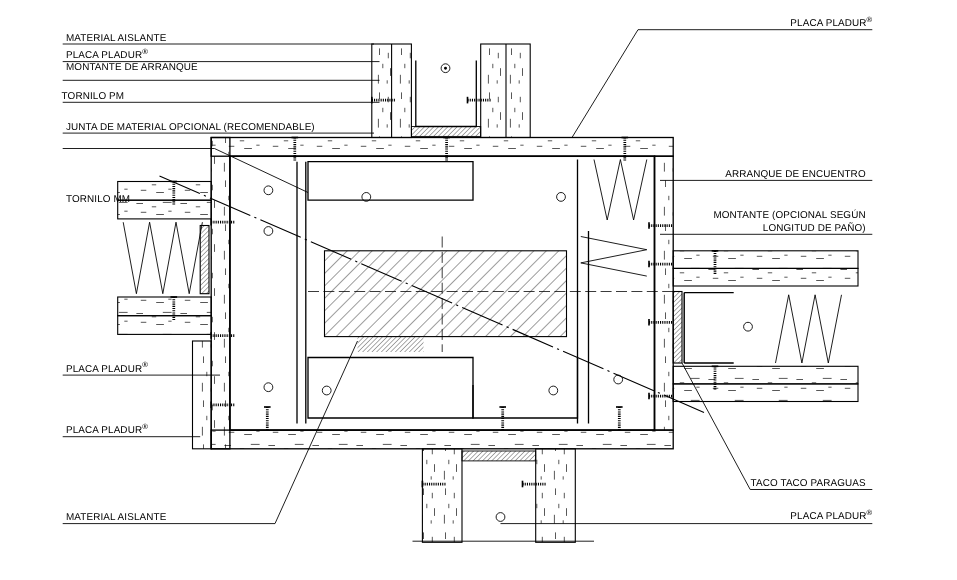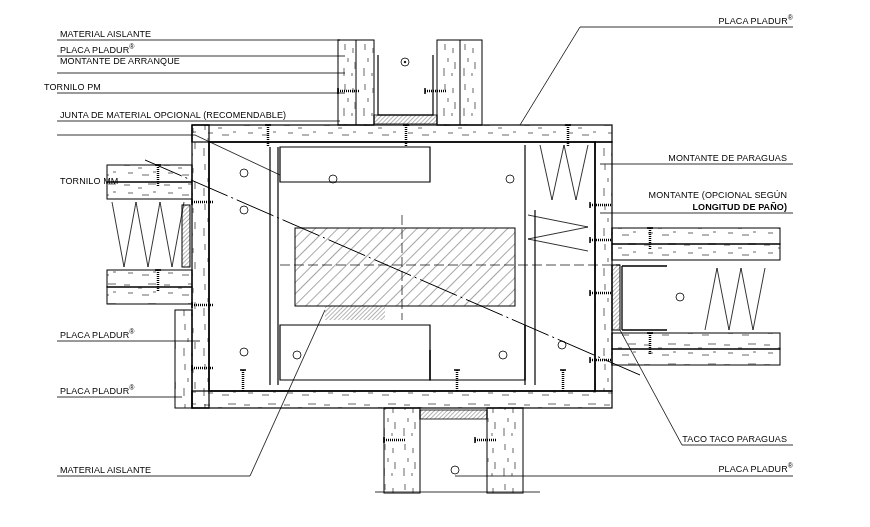--- a/index.html
+++ b/index.html
@@ -159,25 +159,25 @@
   <g stroke="#000" stroke-width="0.7" fill="none">
     <line x1="280" y1="265" x2="620" y2="265" stroke-dasharray="10 4"></line>
     <line x1="402" y1="215" x2="402" y2="320" stroke-dasharray="10 4"></line>
     <line x1="145" y1="160" x2="640" y2="375" stroke-width="1" stroke-dasharray="40 4 2 4"></line>
   </g>
 </svg>
 
 <div class="lbl" style="left:60px;top:29px;"><span>MATERIAL AISLANTE</span></div>
 <div class="lbl" style="left:60px;top:45px;"><span>PLACA PLADUR</span><sup>®</sup></div>
 <div class="lbl" style="left:60px;top:56px;text-align:right;"><span>MONTANTE DE ARRANQUE</span></div>
-<div class="lbl" style="left:44px;top:82px;"><span>TORNILO PM</span></div>
+<div class="lbl" style="left:56px;top:82px;"><span>TORNILO PM</span></div>
 <div class="lbl" style="left:60px;top:110px;"><span>JUNTA DE MATERIAL OPCIONAL (RECOMENDABLE)</span></div>
 <div class="lbl" style="left:60px;top:140px;margin-top:36px;"><span>TORNILO MM</span></div>
 <div class="lbl" style="left:60px;top:330px;"><span>PLACA PLADUR</span><sup>®</sup></div>
 <div class="lbl" style="left:60px;top:386px;"><span>PLACA PLADUR</span><sup>®</sup></div>
 <div class="lbl" style="left:60px;top:465px;"><span>MATERIAL AISLANTE</span></div>
 
 <div class="lbl r" style="right:77px;top:16px;"><span>PLACA PLADUR</span><sup>®</sup></div>
-<div class="lbl r" style="right:83px;top:153px;"><span>MONTANTE DE PARAGUAS</span></div>
+<div class="lbl r" style="right:83px;top:153px;"><span>ARRANQUE DE ENCUENTRO</span></div>
 <div class="lbl r" style="right:83px;top:190px;"><span>MONTANTE (OPCIONAL SEGÚN</span></div>
-<div class="lbl r" style="right:83px;top:202px;font-weight:bold;"><span>LONGITUD DE PAÑO)</span></div>
+<div class="lbl r" style="right:83px;top:202px;"><span>LONGITUD DE PAÑO)</span></div>
 <div class="lbl r" style="right:83px;top:434px;"><span>TACO TACO PARAGUAS</span></div>
 <div class="lbl r" style="right:77px;top:464px;"><span>PLACA PLADUR</span><sup>®</sup></div>
 
 </body></html>

